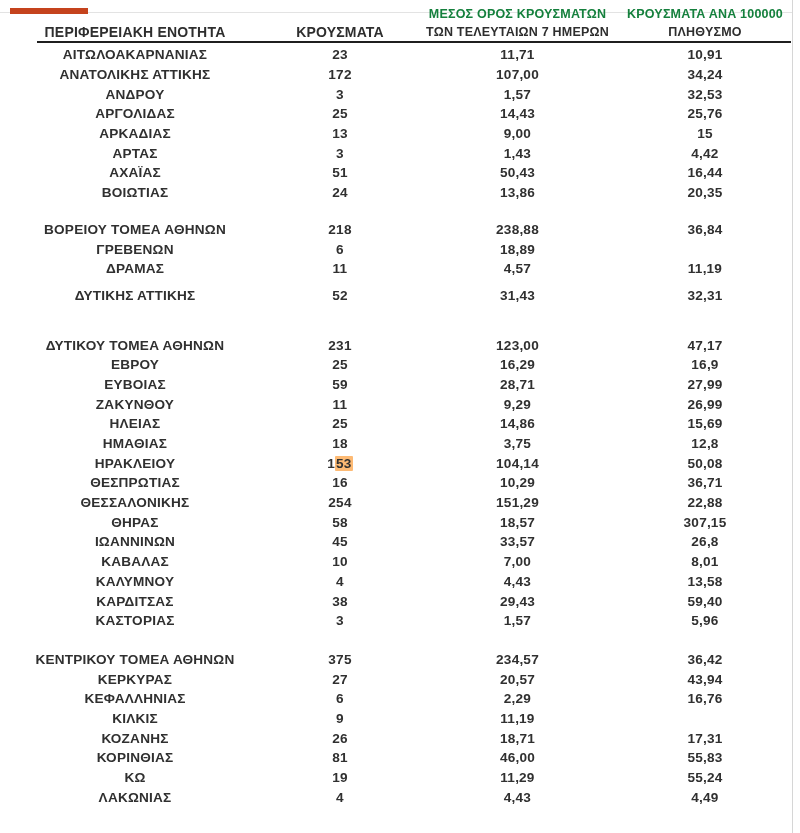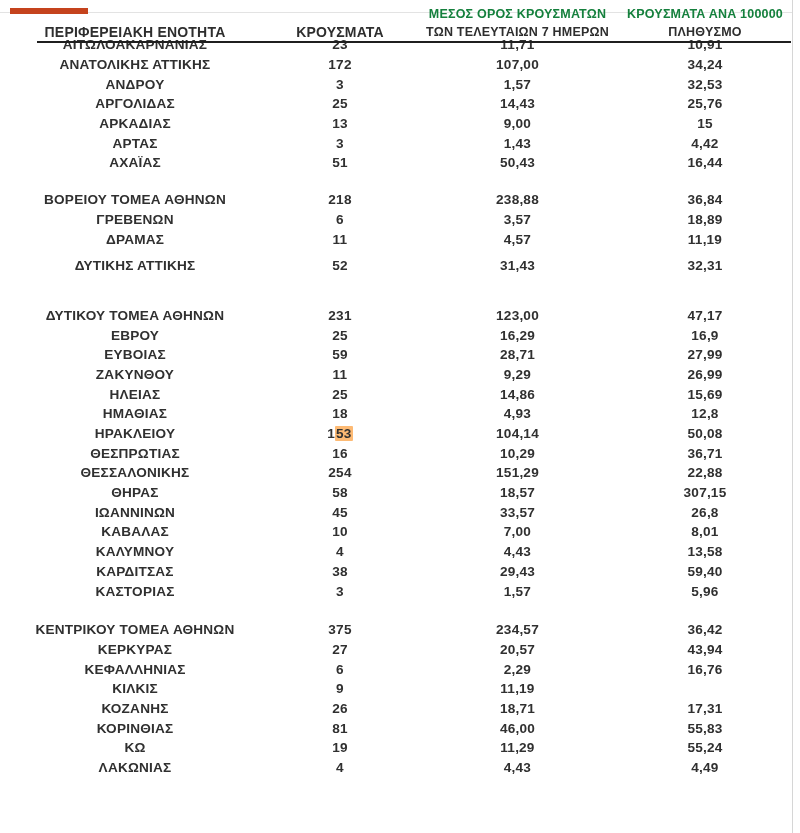--- a/index.html
+++ b/index.html
@@ -43,21 +43,21 @@
     font-weight:700;color:#2e2e2e;letter-spacing:.2px;
   }
   .hdr-line2 .cell.c1,.hdr-line2 .cell.c2{font-size:14px;text-align:center;}
   .hdr-line2 .cell.c3,.hdr-line2 .cell.c4{font-size:12.5px;}
   .header-underline{
     position:absolute;top:41px;left:37px;width:754px;height:2px;
     background:#1f1f1f;
   }
   
   .tbody{
-    position:absolute;top:35px;left:0;width:788px;z-index:2;
+    position:absolute;top:45px;left:0;width:788px;z-index:2;
   }
   .data-row{
     height:19.7px;
     font-size:13.6px;font-weight:700;color:#303030;
     letter-spacing:.2px;
   }
   .spacer{width:100%;}
   .sel{
     padding:0 1px;
     border-radius:1px;
@@ -122,31 +122,36 @@
       <div class="cell c2">3</div>
       <div class="cell c3">1,43</div>
       <div class="cell c4">4,42</div>
     </div>
     <div class="data-row grid-row">
       <div class="cell c1">ΑΧΑΪΑΣ</div>
       <div class="cell c2">51</div>
       <div class="cell c3">50,43</div>
       <div class="cell c4">16,44</div>
     </div>
+    <div class="data-row grid-row">
+      <div class="cell c1">ΒΟΙΩΤΙΑΣ</div>
+      <div class="cell c2">24</div>
+      <div class="cell c3">13,86</div>
+      <div class="cell c4">20,35</div>
+    </div>
     <div class="spacer" style="height: 17px;"></div>
     <div class="data-row grid-row">
       <div class="cell c1">ΒΟΡΕΙΟΥ ΤΟΜΕΑ ΑΘΗΝΩΝ</div>
       <div class="cell c2">218</div>
       <div class="cell c3">238,88</div>
       <div class="cell c4">36,84</div>
     </div>
     <div class="data-row grid-row">
       <div class="cell c1">ΓΡΕΒΕΝΩΝ</div>
       <div class="cell c2">6</div>
-      <div class="cell c3">3,57</div>
       <div class="cell c4">18,89</div>
     </div>
     <div class="data-row grid-row">
       <div class="cell c1">ΔΡΑΜΑΣ</div>
       <div class="cell c2">11</div>
       <div class="cell c3">4,57</div>
       <div class="cell c4">11,19</div>
     </div>
     <div class="spacer" style="height: 7px;"></div>
     <div class="data-row grid-row">
@@ -182,21 +187,21 @@
     </div>
     <div class="data-row grid-row">
       <div class="cell c1">ΗΛΕΙΑΣ</div>
       <div class="cell c2">25</div>
       <div class="cell c3">14,86</div>
       <div class="cell c4">15,69</div>
     </div>
     <div class="data-row grid-row">
       <div class="cell c1">ΗΜΑΘΙΑΣ</div>
       <div class="cell c2">18</div>
-      <div class="cell c3">4,93</div>
+      <div class="cell c3">3,75</div>
       <div class="cell c4">12,8</div>
     </div>
     <div class="data-row grid-row">
       <div class="cell c1">ΗΡΑΚΛΕΙΟΥ</div>
       <div class="cell c2"><span>1</span><span class="sel" style="background: #fdba74;">53</span></div>
       <div class="cell c3">104,14</div>
       <div class="cell c4">50,08</div>
     </div>
     <div class="data-row grid-row">
       <div class="cell c1">ΘΕΣΠΡΩΤΙΑΣ</div>

